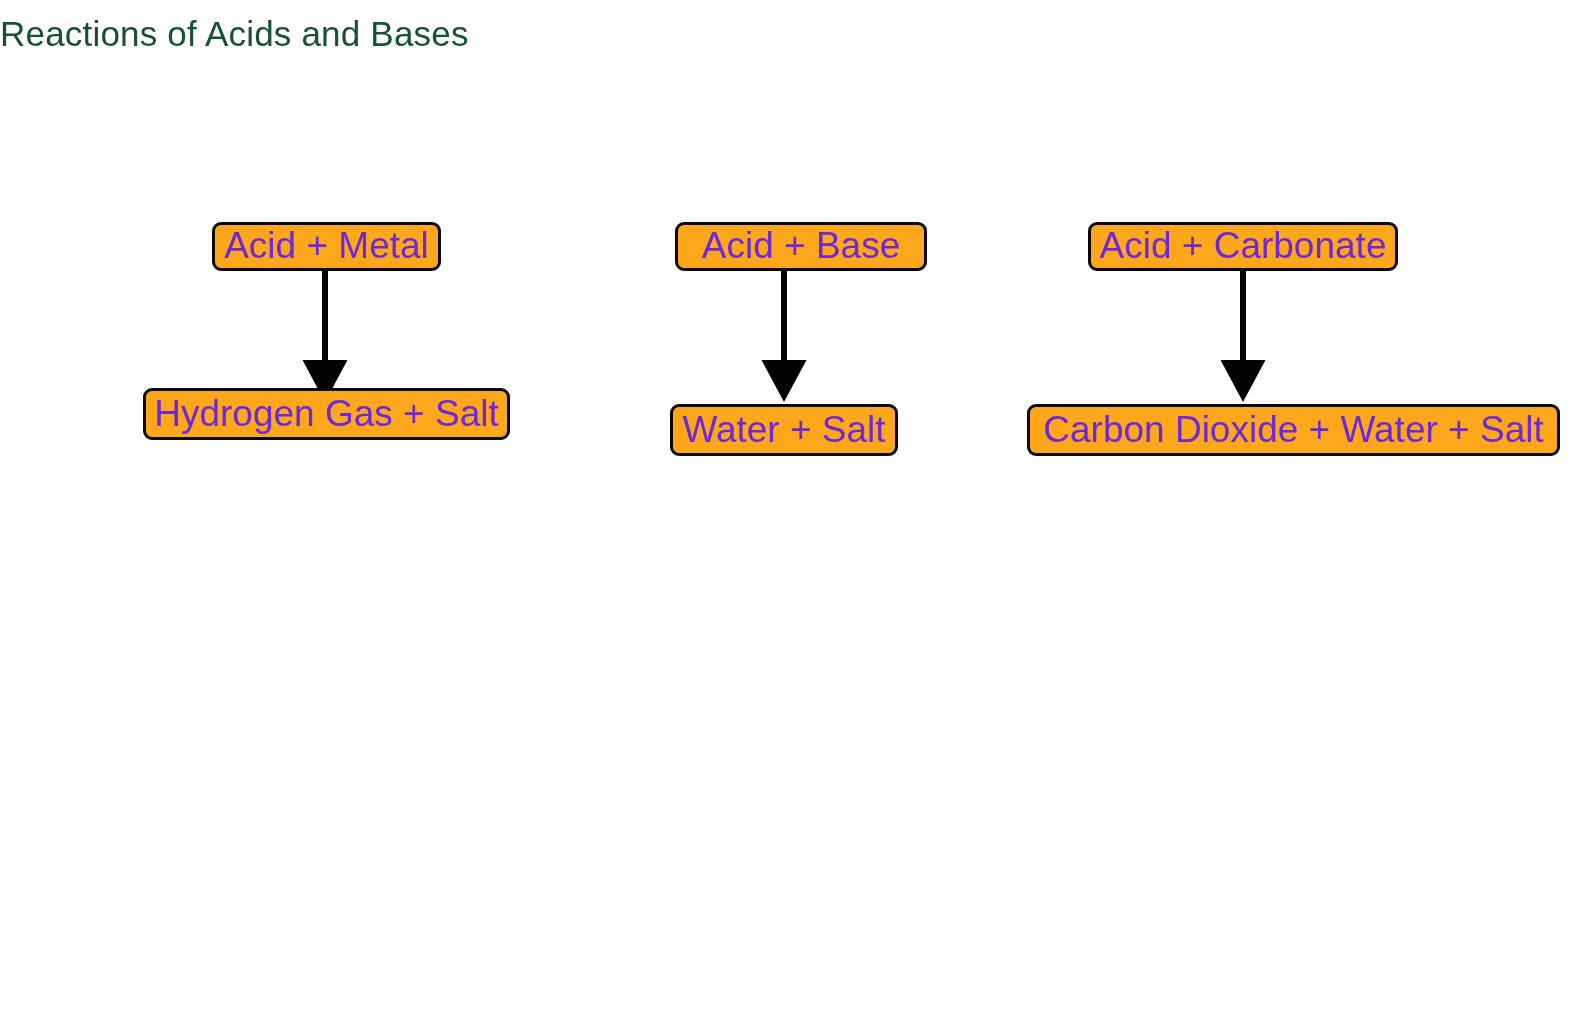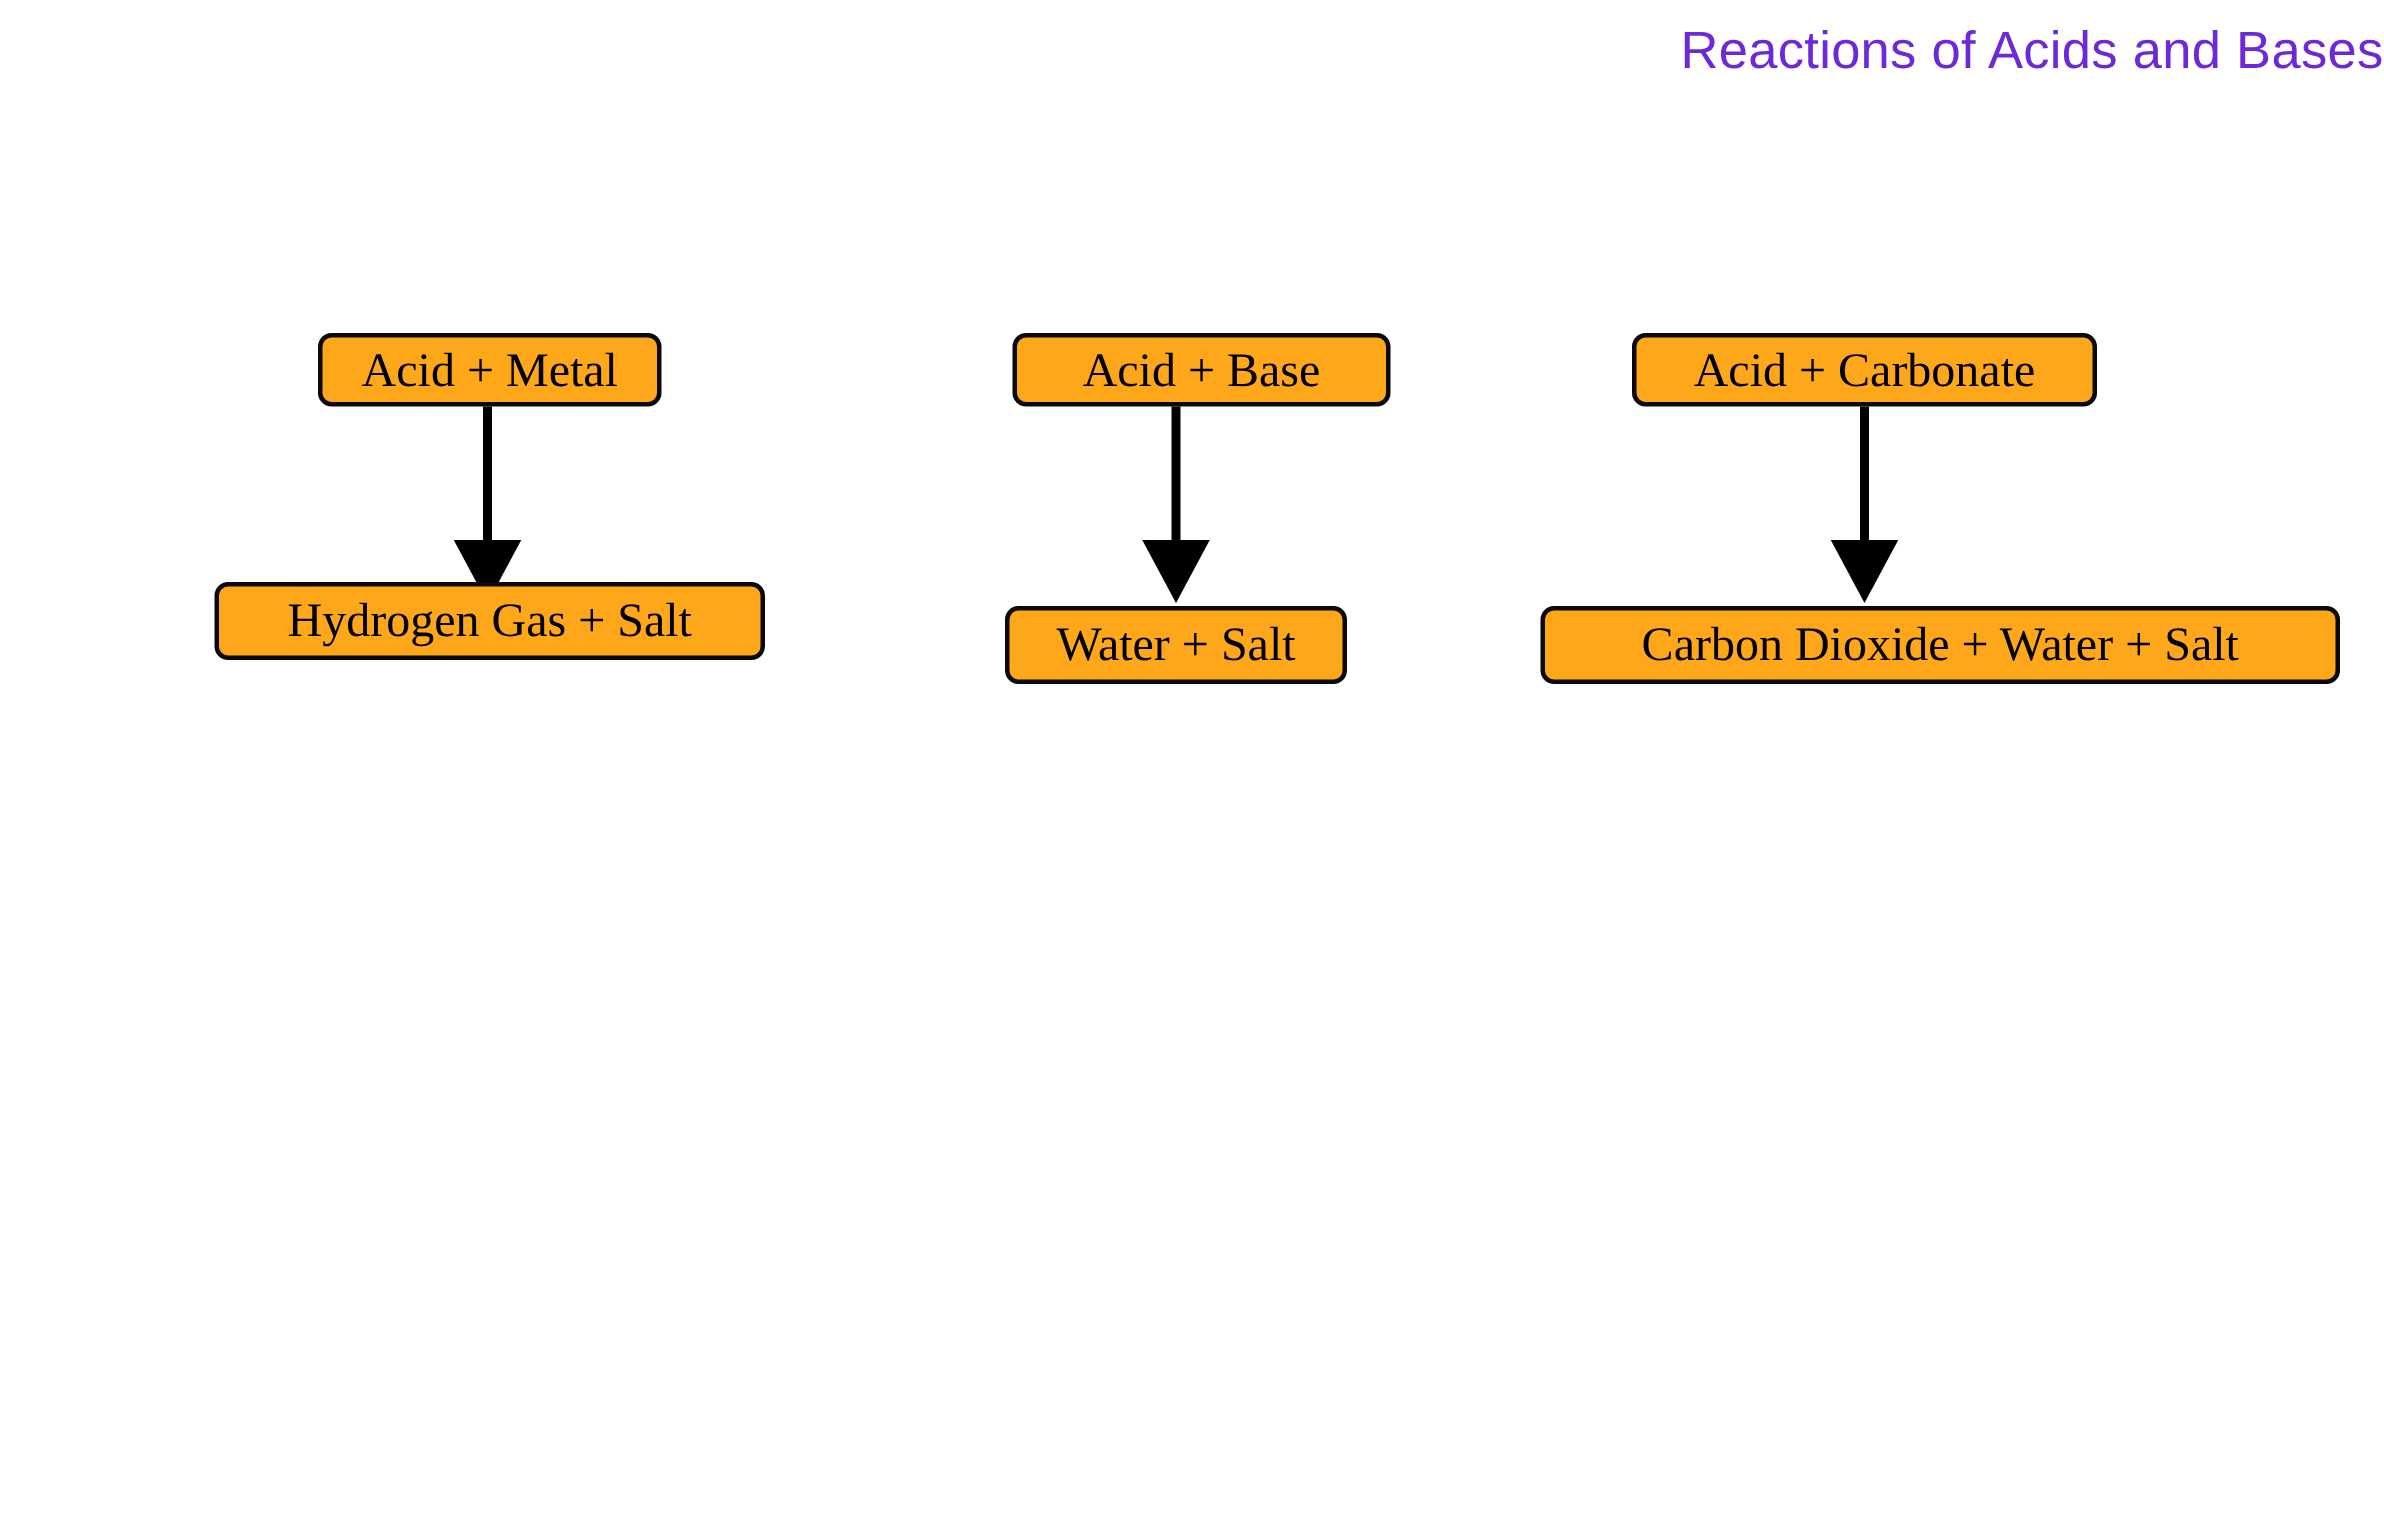--- a/index.html
+++ b/index.html
@@ -21,26 +21,26 @@
     top: 0;
     width: 1589px;
     height: 1010px;
   }
 
   .diagram-title {
     position: absolute;
     left: 0;
     top: 14px;
     width: 1589px;
-    text-align: right;
+    text-align: left;
     font-family: "Liberation Sans", "DejaVu Sans", sans-serif;
     font-size: 35px;
     font-weight: 400;
     letter-spacing: 0.2px;
-    color: #6d28d9;
+    color: #14532d;
     white-space: nowrap;
   }
 
   .flow-group {
     position: absolute;
     top: 0;
     left: 0;
   }
 
   .node-box {
@@ -48,24 +48,24 @@
     box-sizing: border-box;
     background: #ffa71a;
     border: 3px solid #0a0a0a;
     border-radius: 9px;
     display: flex;
     align-items: center;
     justify-content: center;
   }
 
   .node-label {
-    font-family: Liberation Serif, serif;
-    font-size: 32px;
+    font-family: Liberation Sans, sans-serif;
+    font-size: 37px;
     font-weight: 400;
-    color: #000000;
+    color: #6d28d9;
     white-space: nowrap;
     line-height: 1;
     position: relative;
     top: -1px;
   }
 
   .edge-arrow {
     position: absolute;
     overflow: visible;
   }

